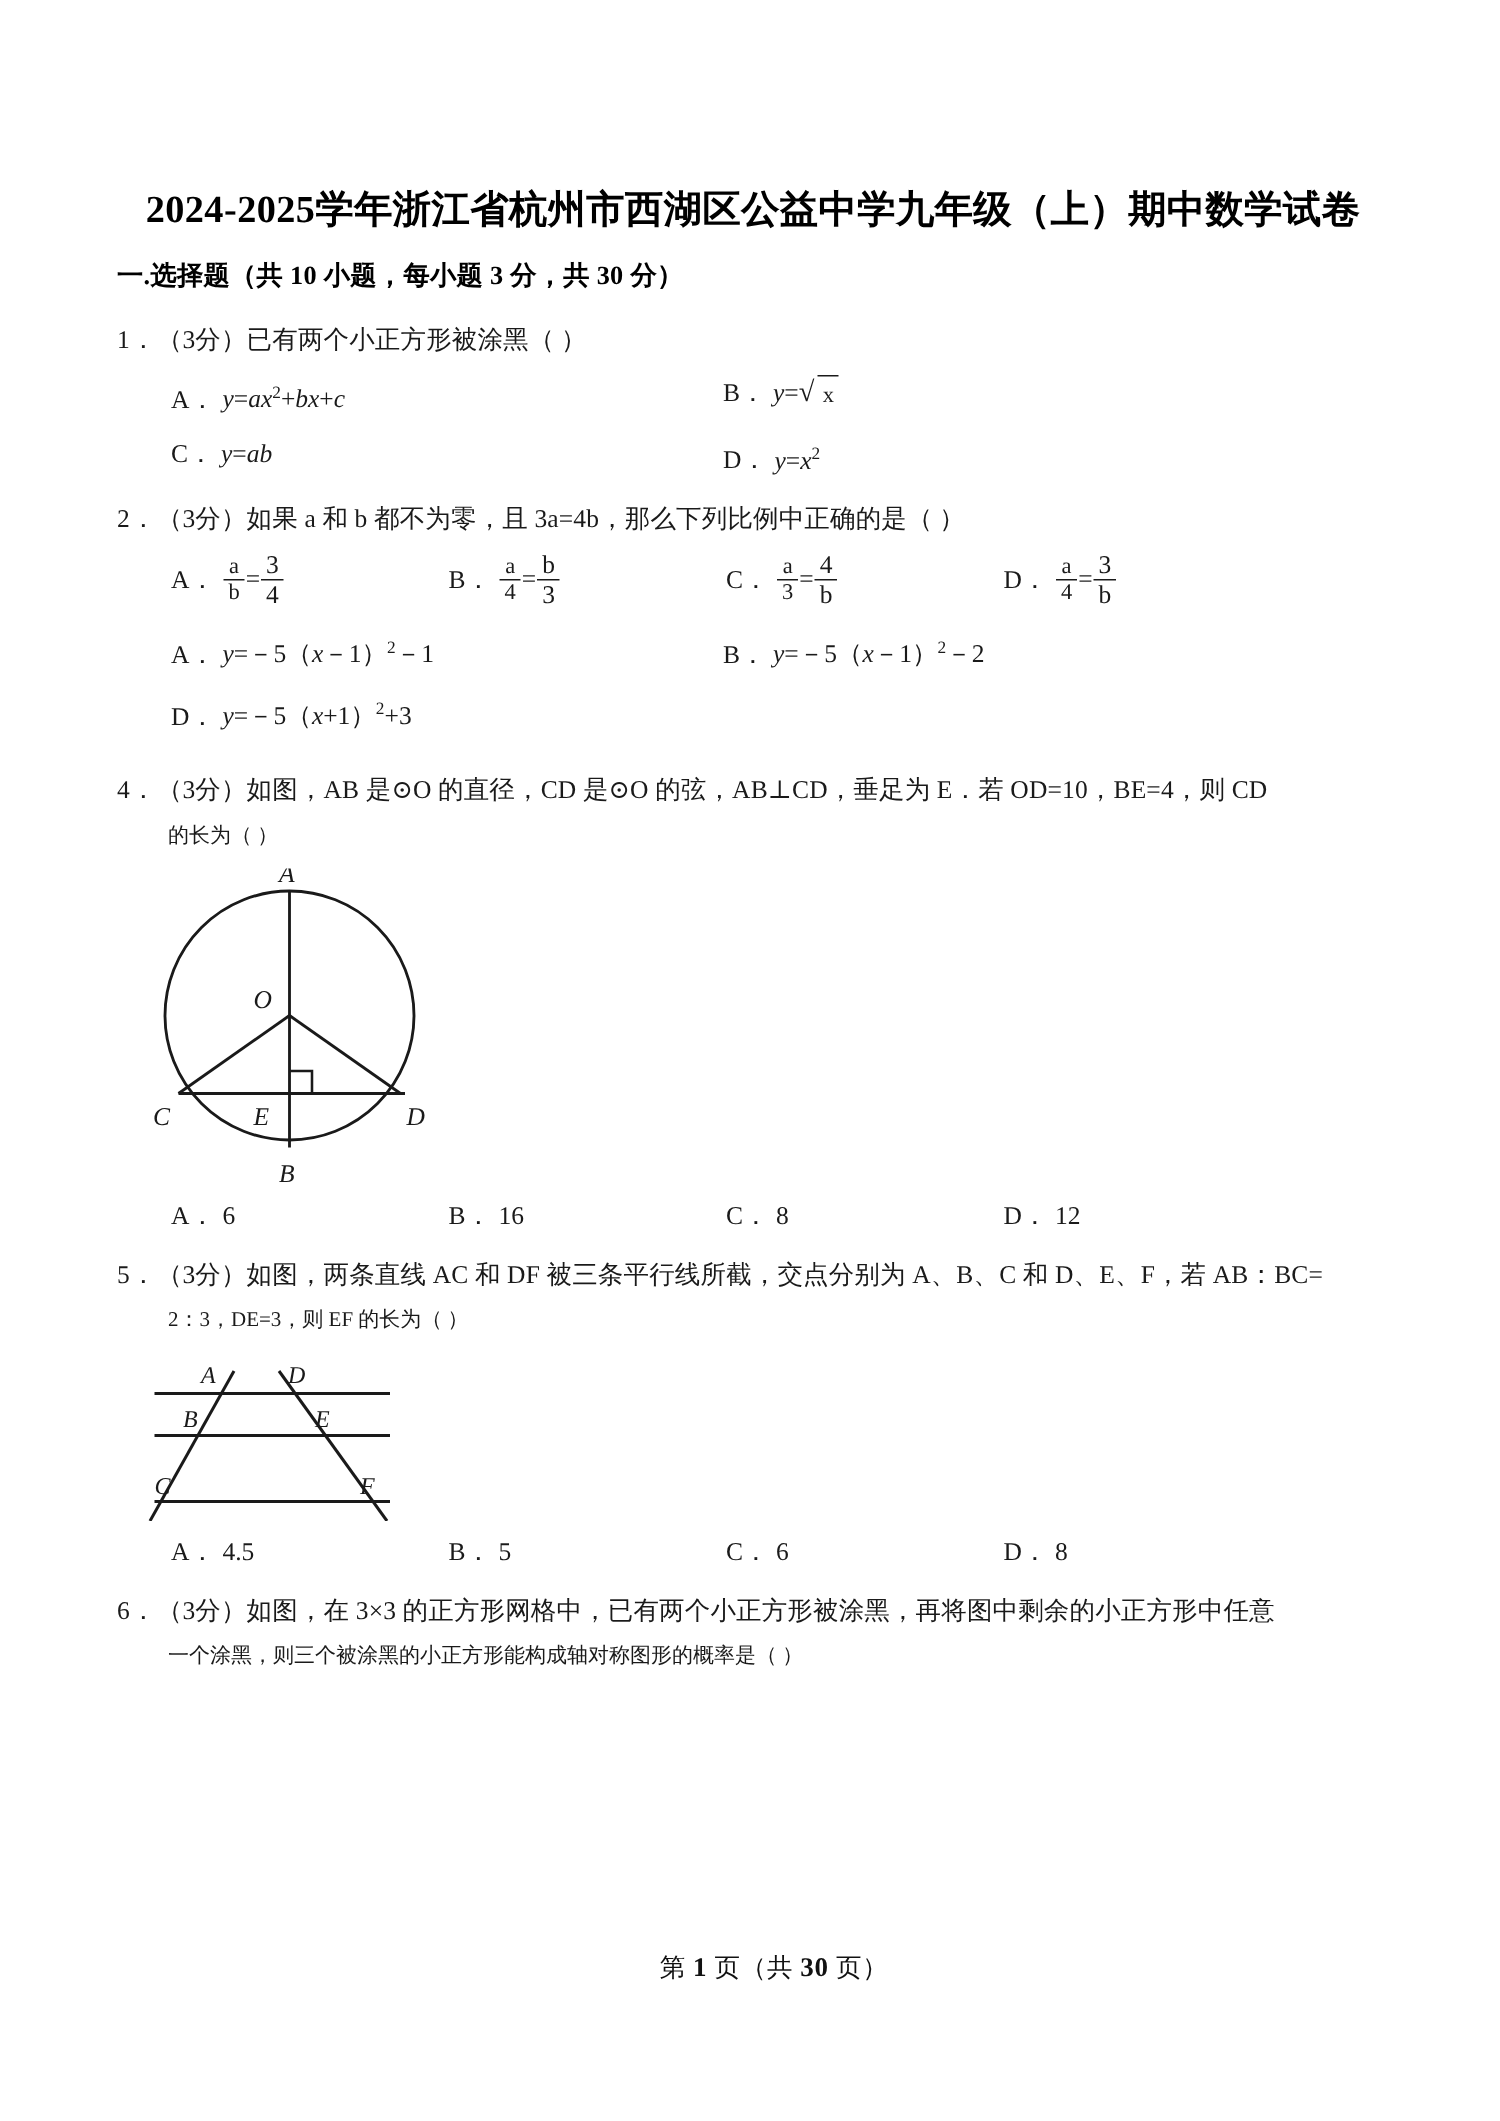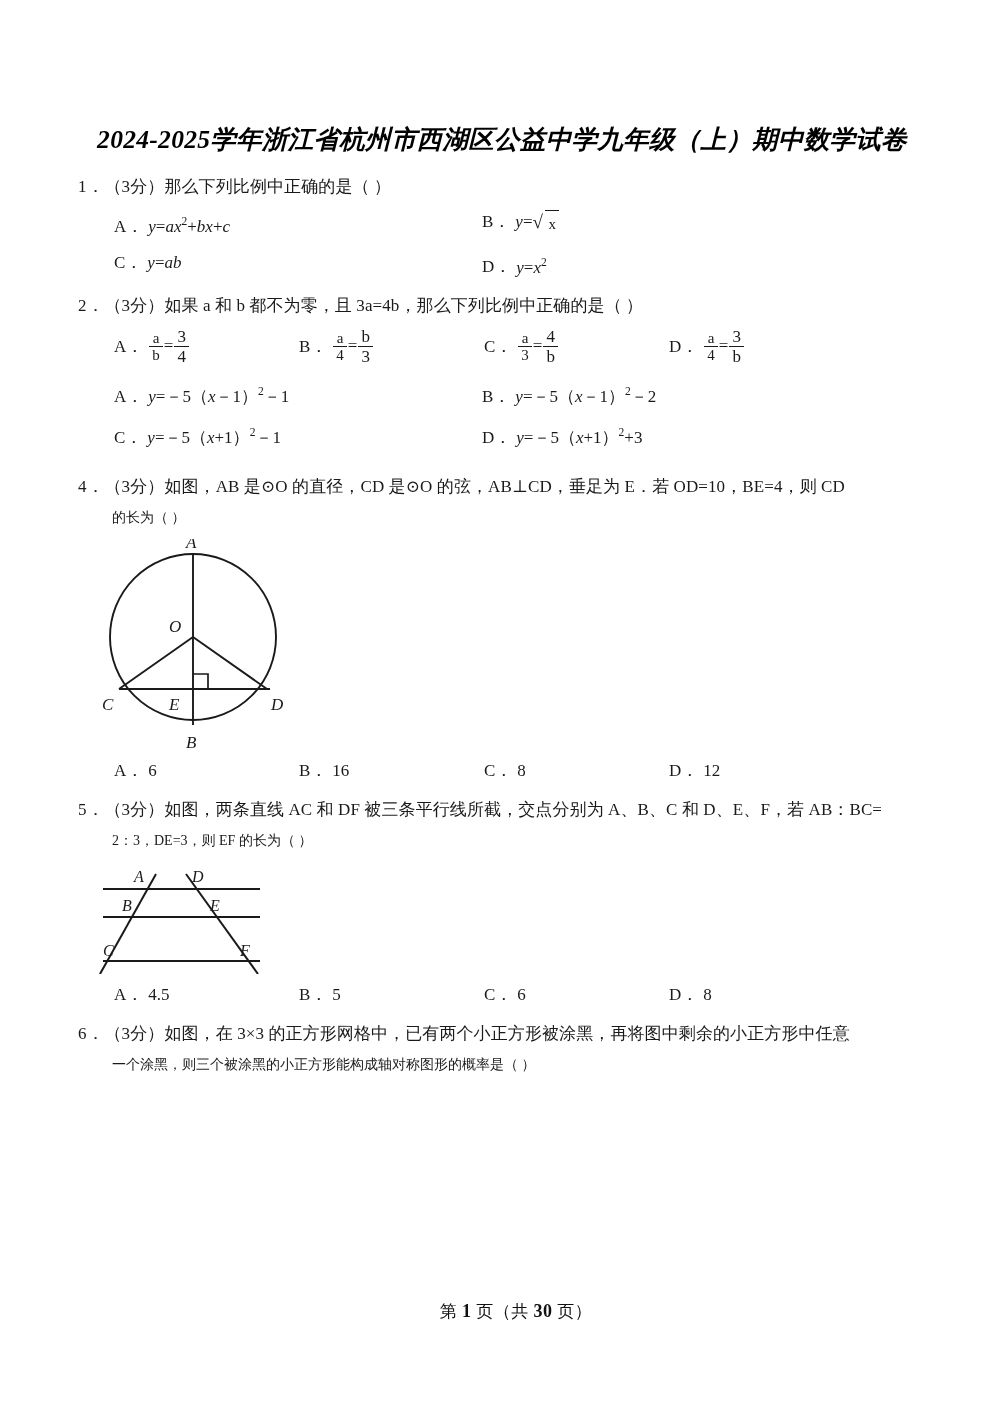--- a/index.html
+++ b/index.html
@@ -31,21 +31,20 @@
   
   .doc-title {
     font-family: "Liberation Serif", "DejaVu Serif", serif;
     font-weight: bold;
     font-size: 25.5px;
     text-align: center;
     letter-spacing: 0.3px;
     color: #000;
     margin: 0 0 14px 0;
     white-space: nowrap;
-    font-style: italic;
   }
 
   
   .section-head {
     font-weight: bold;
     font-size: 17.5px;
     color: #000;
     margin: 0 0 16px 0;
     letter-spacing: 0.2px;
   }
@@ -147,24 +146,25 @@
 </style>
 </head>
 <body>
 
 <div class="page">
 
   <div class="content">
 
     <h1 class="doc-title">2024-2025学年浙江省杭州市西湖区公益中学九年级（上）期中数学试卷</h1>
 
+    <div class="section-head">一.选择题（共 10 小题，每小题 3 分，共 30 分）</div>
 
     <div class="q">
       <div class="q-stem">
-        <span class="num">1．</span><span>（3分）</span><span>那么下列比例中正确的是（      ）</span>
+        <span class="num">1．</span><span>（3分）</span><span>已有两个小正方形被涂黑（      ）</span>
       </div>
       <div class="opts two-col">
         <div class="opt-row">
           <span class="opt"><span class="lab">A．</span><span class="it">y</span>=<span class="it">ax</span><sup class="spn">2</sup>+<span class="it">bx</span>+<span class="it">c</span></span>
           <span class="opt"><span class="lab">B．</span><span class="it">y</span>=<span class="sqrt"><span class="rad">√</span><span class="arg">x</span></span></span>
         </div>
         <div class="opt-row">
           <span class="opt"><span class="lab">C．</span><span class="it">y</span>=<span class="it">ab</span></span>
           <span class="opt"><span class="lab">D．</span><span class="it">y</span>=<span class="it">x</span><sup class="spn">2</sup></span>
         </div>
@@ -185,21 +185,20 @@
       </div>
     </div>
 
     <div class="q" style="margin-top:12px;">
       <div class="opts two-col">
         <div class="opt-row">
           <span class="opt"><span class="lab">A．</span><span class="it">y</span>=－5（<span class="it">x</span>－1）<sup class="spn">2</sup>－1</span>
           <span class="opt"><span class="lab">B．</span><span class="it">y</span>=－5（<span class="it">x</span>－1）<sup class="spn">2</sup>－2</span>
         </div>
         <div class="opt-row">
-          <span class="opt"><span class="lab">C．</span><span class="it">y</span>=－5（<span class="it">x</span>+1）<sup class="spn">2</sup>－1</span>
           <span class="opt"><span class="lab">D．</span><span class="it">y</span>=－5（<span class="it">x</span>+1）<sup class="spn">2</sup>+3</span>
         </div>
       </div>
     </div>
 
     <div class="q" style="margin-top:20px;">
       <div class="q-stem">
         <span class="num">4．</span><span>（3分）</span><span>如图，AB 是⊙O 的直径，CD 是⊙O 的弦，AB⊥CD，垂足为 E．若 OD=10，BE=4，则 CD</span>
       </div>
       <div class="q-stem-cont">的长为（      ）</div>

